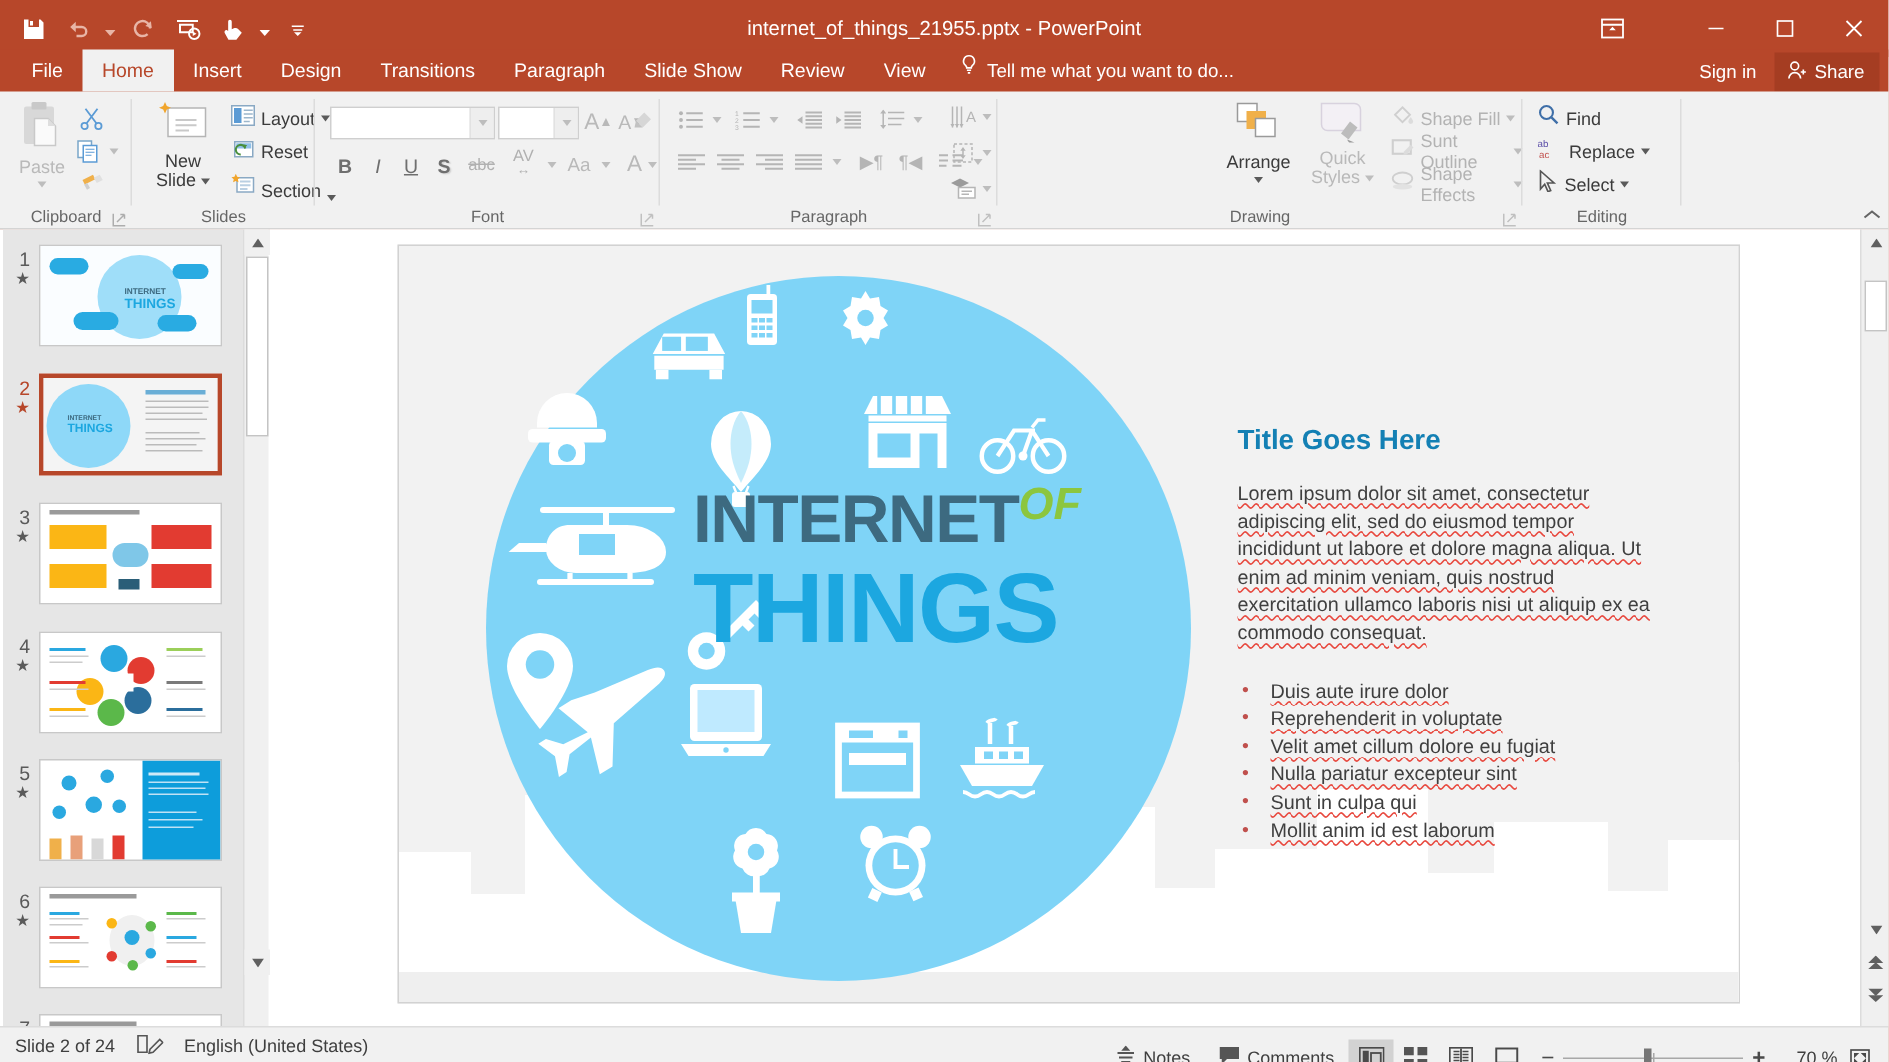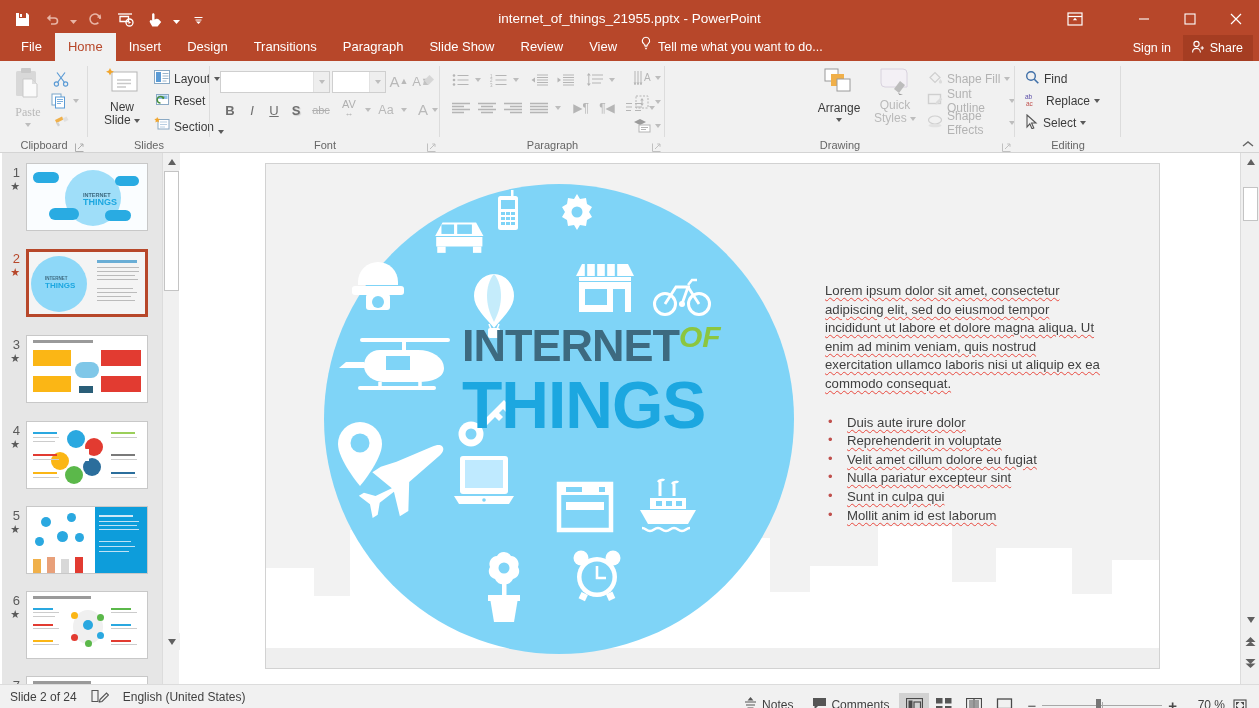--- a/index.html
+++ b/index.html
@@ -250,21 +250,21 @@
             <path stroke="#fff" stroke-width="1.1" d="M11.2 6.3v3.4M9.5 8h3.4"></path>
           </svg>
       </span>
       <span>Share</span>
     </div>
   </div>
 
   <div class="ribbon">
 
     <div class="rgroup" style="left:0; width:88px;">
-      <div class="bigbtn dim" style="left:6px; top:6px; width:44px;font-family:Liberation Serif, serif;">
+      <div class="bigbtn dim" style="left:6px; top:6px; width:44px;">
         <span>
           <svg width="32" height="36" viewBox="0 0 32 36">
             <rect x="4" y="4" width="20" height="25" rx="1.5" fill="#d8d8d8"></rect>
             <rect x="9" y="1" width="10" height="5" rx="1" fill="#c9c9c9"></rect>
             <path fill="#fafafa" stroke="#c9c9c9" stroke-width="1" d="M11 12h9l5 5v13h-14z"></path>
             <path fill="#dedede" d="M20 12l5 5h-5z"></path>
           </svg>
         </span>
         <span style="margin-top:-2px;">Paste</span>
         <span class="caret dim" style="margin-top:3px;"></span>
@@ -982,20 +982,21 @@
               </g>
             </g>
           </svg>
 
           <div class="iot-title">
             <span class="iot-internet">INTERNET</span><span class="iot-of">OF</span>
             <span class="iot-things">THINGS</span>
           </div>
 
           <div class="txtblock">
+            <div class="slide-title">Title Goes Here</div>
             <p class="slide-body sq">Lorem ipsum dolor sit amet, consectetur adipiscing elit, sed do eiusmod tempor incididunt ut labore et dolore magna aliqua. Ut enim ad minim veniam, quis nostrud exercitation ullamco laboris nisi ut aliquip ex ea commodo consequat.</p>
             <ul class="slide-bullets">
               <li class="sq">Duis aute irure dolor</li>
               <li class="sq">Reprehenderit in voluptate</li>
               <li class="sq">Velit amet cillum dolore eu fugiat</li>
               <li class="sq">Nulla pariatur excepteur sint</li>
               <li class="sq">Sunt in culpa qui</li>
               <li class="sq">Mollit anim id est laborum</li>
             </ul>
           </div>

